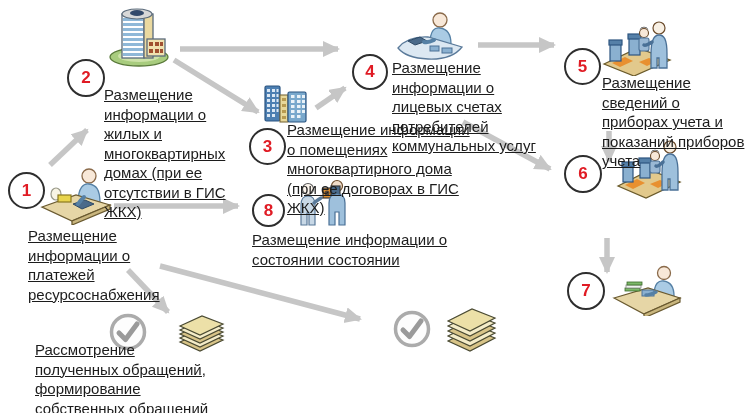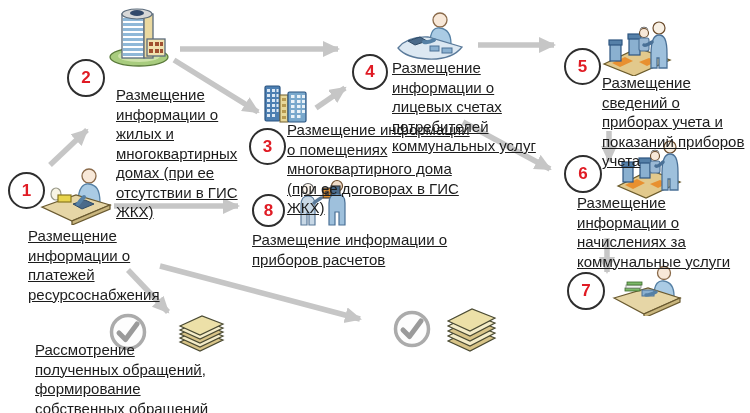--- a/index.html
+++ b/index.html
@@ -261,21 +261,20 @@
     <svg width="58" height="55" viewBox="0 0 58 55">
       <polygon points="6,41 30,29 53,38 28,51" fill="#d8c488" stroke="#4a4a32" stroke-width="1.2"></polygon>
       <polygon points="6,36 30,24 53,33 28,46" fill="#f4ecc8" stroke="#4a4a32" stroke-width="1.2"></polygon>
       <polygon points="6,31 30,19 53,28 28,41" fill="#d8c488" stroke="#4a4a32" stroke-width="1.2"></polygon>
       <polygon points="6,26 30,14 53,23 28,36" fill="#f4ecc8" stroke="#4a4a32" stroke-width="1.2"></polygon>
       <polygon points="6,21 30,9 53,18 28,31" fill="#ece0a8" stroke="#4a4a32" stroke-width="1.2"></polygon>
     </svg>
   </span>
 
   <div class="label" style="left:28px;top:226px;width:140px">Размещение информации о платежей ресурсоснабжения</div>
-  <div class="label" style="left:116px;top:85px;width:142px">Размещение информации о жилых и многоквартирных домах (при ее отсутствии в ГИС ЖКХ)</div>
+  <div class="label" style="left:104px;top:85px;width:142px">Размещение информации о жилых и многоквартирных домах (при ее отсутствии в ГИС ЖКХ)</div>
   <div class="label" style="left:287px;top:120px;width:185px">Размещение информации  о помещениях многоквартирного дома (при ее договорах в ГИС ЖКХ)</div>
   <div class="label" style="left:392px;top:58px;width:150px">Размещение информации о лицевых счетах потребителей коммунальных услуг</div>
   <div class="label" style="left:602px;top:73px;width:148px">Размещение сведений о приборах учета и показаний приборов учета</div>
-  <div class="label" style="left:577px;top:193px;width:155px">Размещение информации о начислениях  за коммунальные услуги</div>
-  <div class="label" style="left:252px;top:230px;width:225px">Размещение информации  о приборов расчетов</div>
+  <div class="label" style="left:252px;top:230px;width:225px">Размещение информации  о состоянии состоянии</div>
   <div class="label" style="left:35px;top:340px;width:178px">Рассмотрение полученных обращений, формирование собственных обращений</div>
 
 </div>
 
 </body></html>

